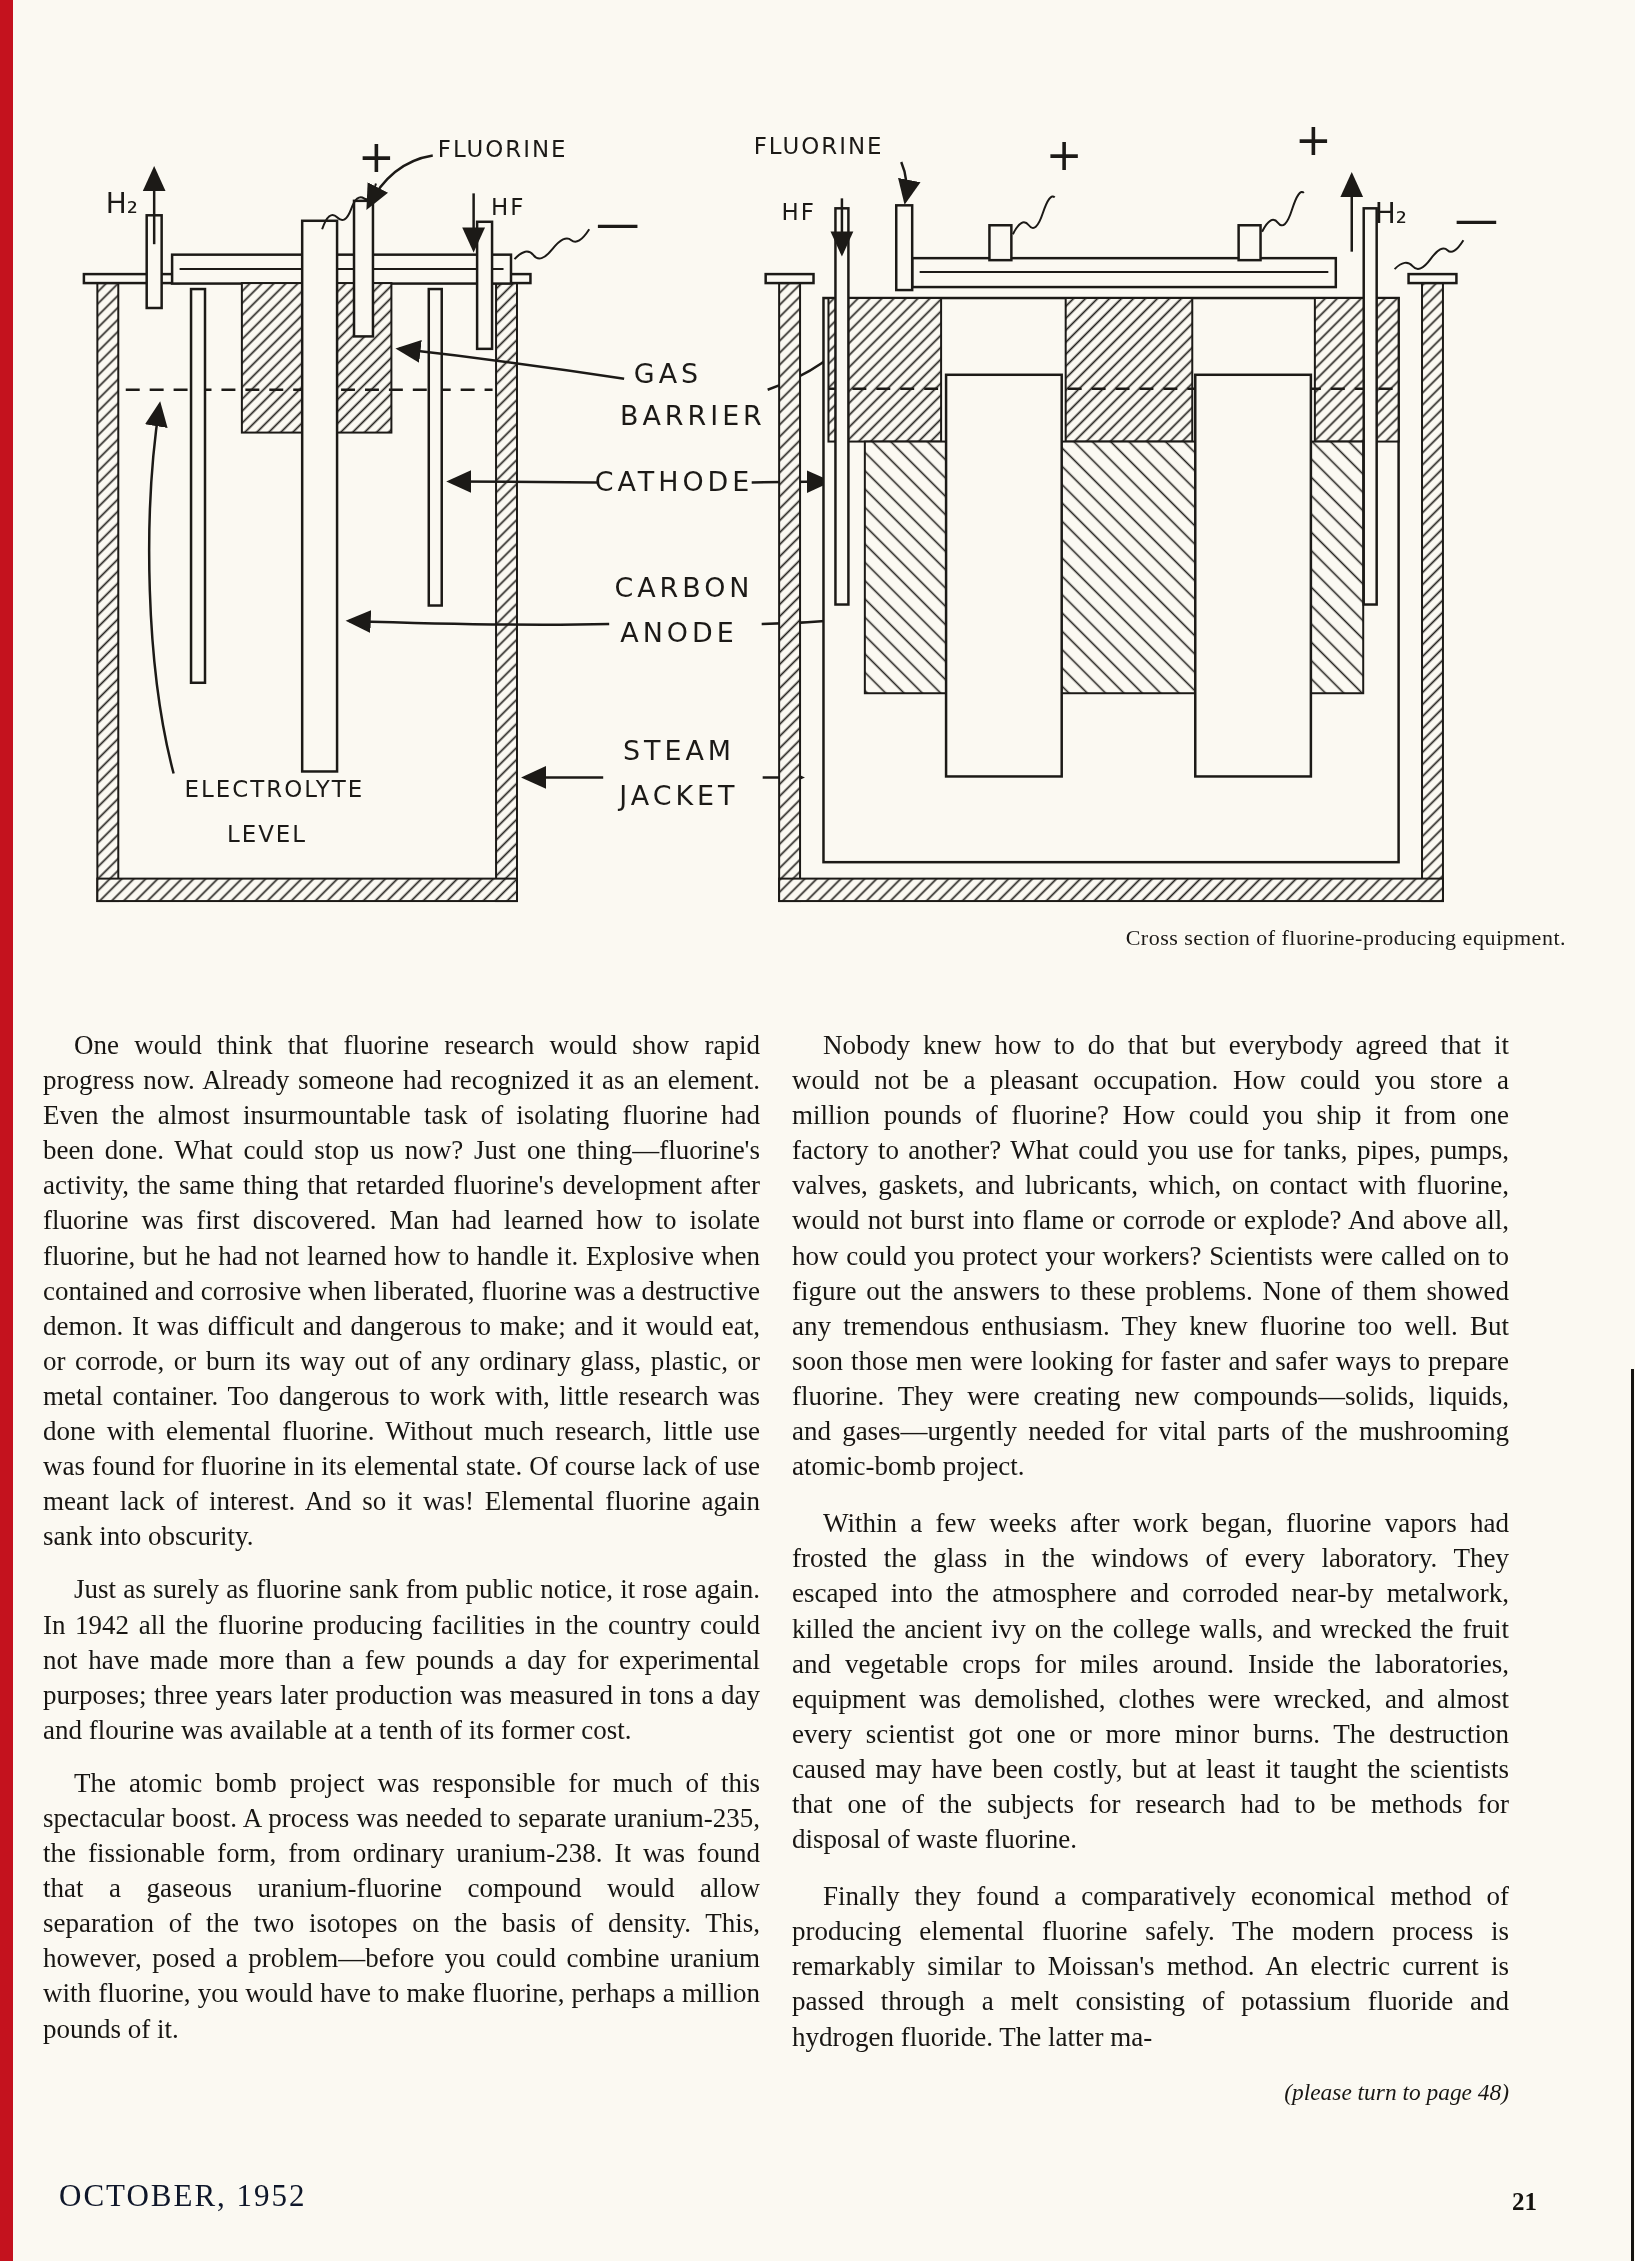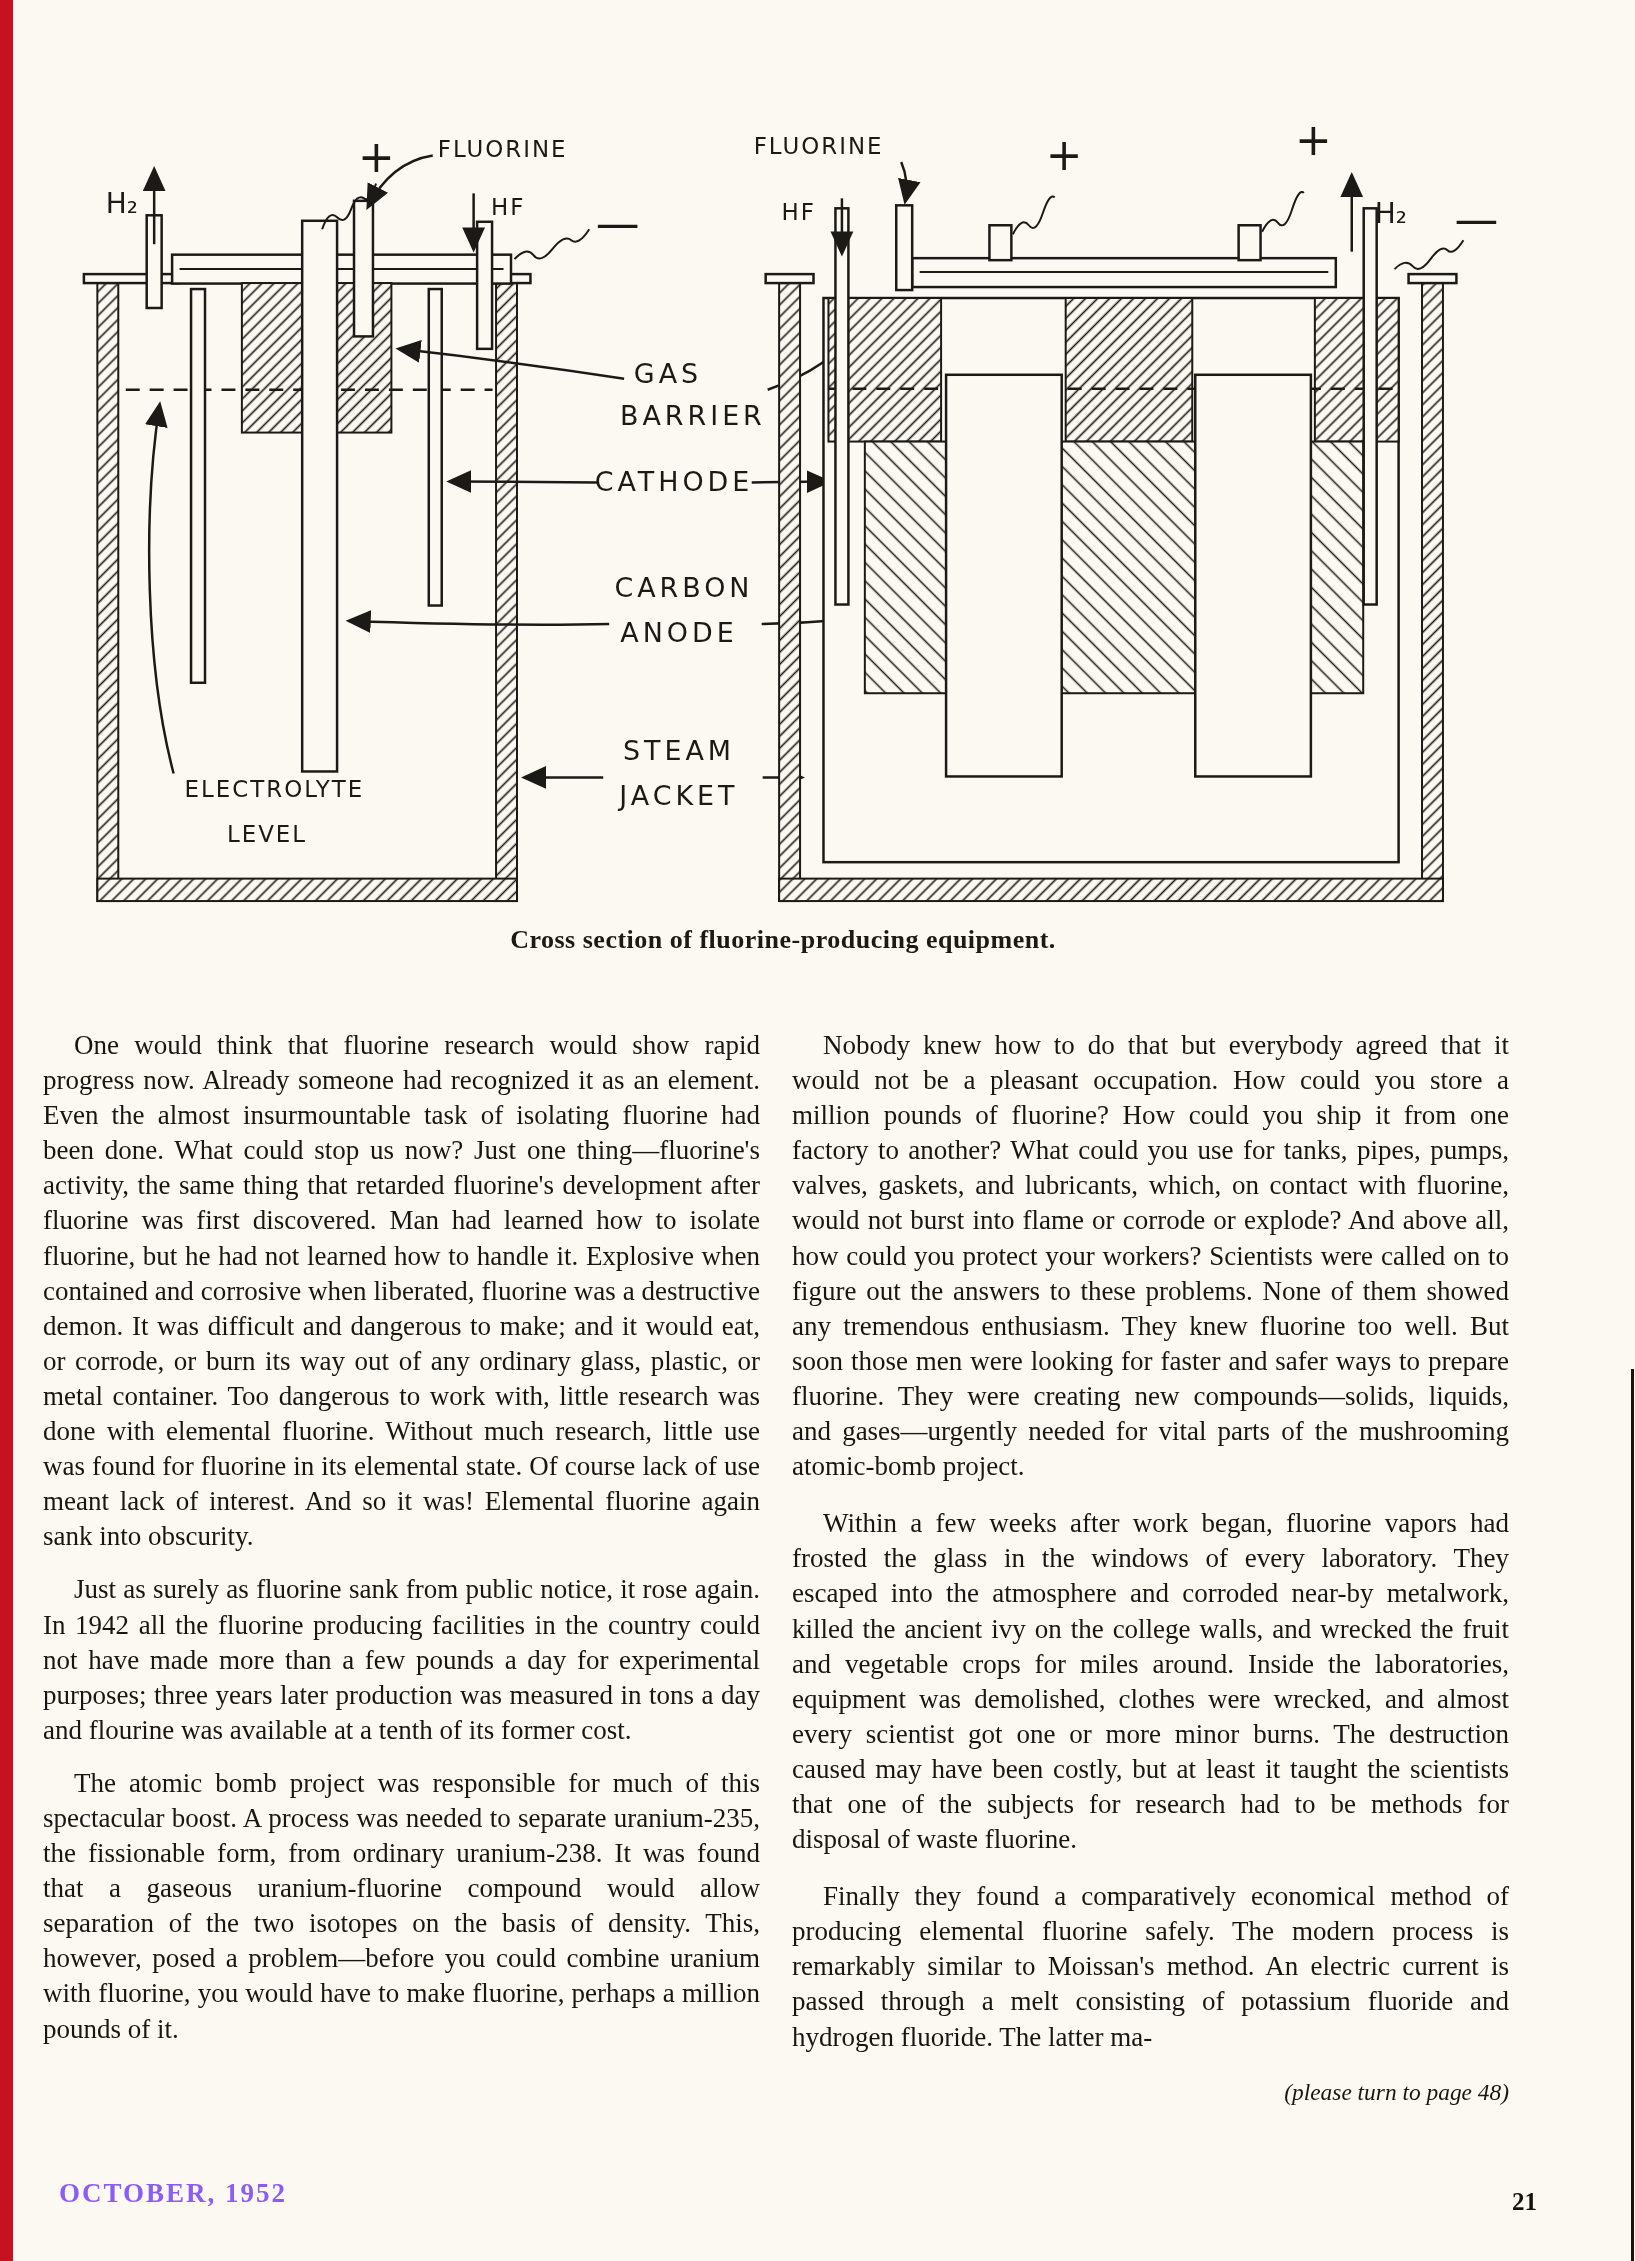--- a/index.html
+++ b/index.html
@@ -7,34 +7,34 @@
     position:relative; width:1635px; height:2261px;
     background:#fbf9f2; overflow:hidden;
     font-family:"Liberation Serif", serif; color:#181613;
   }
   .red-strip { position:absolute; left:0; top:0; width:12.5px; height:2261px; background:#c4121e; }
   .edge-line { position:absolute; right:1px; top:1369px; width:3.5px; height:893px; background:#15130f; }
 
   .diagram { position:absolute; left:0; top:0; }
 
   .caption {
-    position:absolute; top:925px; left:0; width:1566px; text-align:center;
-    font-weight:bold; font-size:26px; letter-spacing:0.5px; color:#1c1a17;
+    position:absolute; top:925px; left:0; width:1566px; text-align:right;
+    font-weight:normal; font-size:22px; letter-spacing:0.5px; color:#1c1a17;
   }
 
   .columns { position:absolute; top:1028px; left:43px; width:1466px; display:flex; gap:32px; }
   .col { width:719px; font-size:27px; line-height:1.3; text-align:justify; }
   .col p { margin:0; text-indent:31px; }
   .col-left p + p { margin-top:18px; }
   .col-right p { margin-bottom:22px; }
   .turn-note { text-align:right; font-style:italic; font-size:23.4px; text-indent:0 !important; margin-top:3px; }
 
   .footer-left {
     position:absolute; left:59px; top:2178px;
-    font-weight:bold; font-size:27px; letter-spacing:2px; color:#8b5cf6;
+    font-weight:normal; font-size:31px; letter-spacing:2px; color:#0f172a;
   }
   .footer-right {
     position:absolute; right:98px; top:2188px;
     font-weight:bold; font-size:25px; color:#14120e;
   }
 
   
   .dl { font-family:"DejaVu Sans", sans-serif; fill:#1c1a17; }
   .dl-sm { font-size:46px; letter-spacing:4px; }
   .dl-md { font-size:54px; letter-spacing:8px; }

